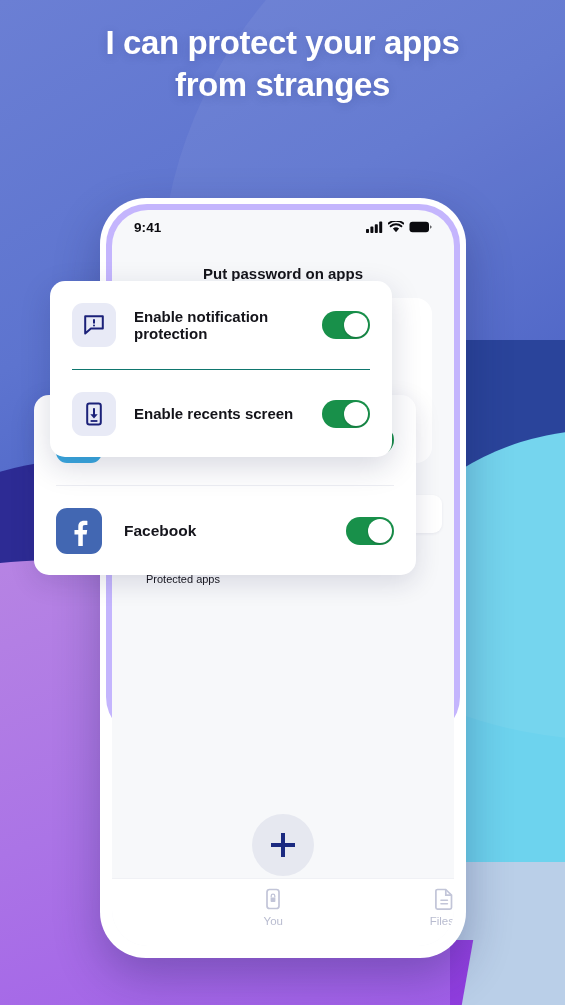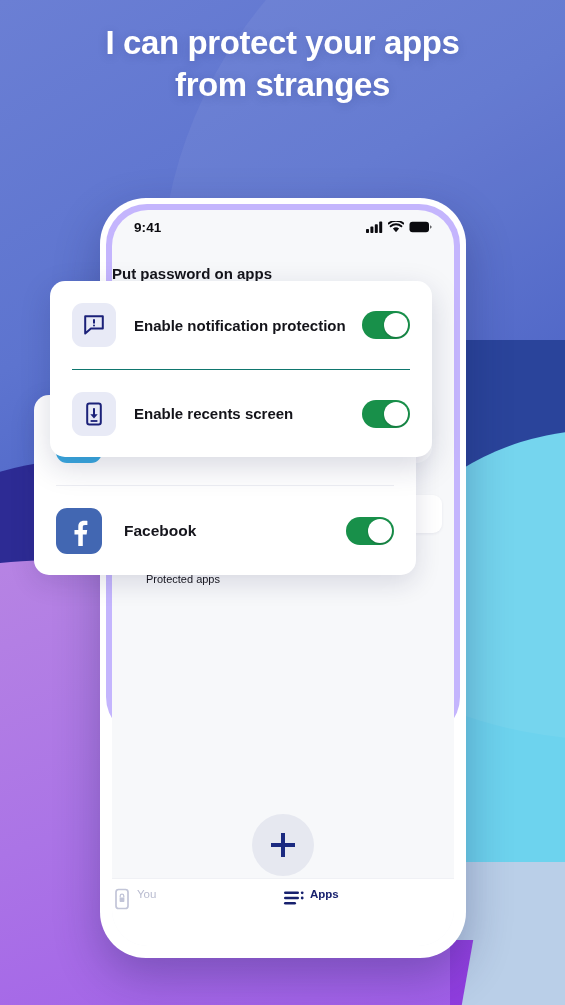--- a/index.html
+++ b/index.html
@@ -120,21 +120,21 @@
     display: flex; align-items: center;
     justify-content: space-between;
     padding: 0 22px;
   }
   .status-time { font-size: 13.5px; font-weight: bold; color: #0b0b0f; letter-spacing: .1px; }
   .status-icons { display: flex; align-items: center; gap: 5px; }
 
   .screen-title {
     position: absolute;
     left: 0; top: 55px; width: 100%;
-    text-align: left;
+    text-align: center;
     font-size: 15px; font-weight: bold; color: #14141a;
   }
 
   
   .ghost-card {
     position: absolute;
     left: 22px; top: 88px;
     width: 298px; height: 165px;
     background: #ffffff;
     border-radius: 16px;
@@ -235,31 +235,31 @@
     position: absolute;
     left: 0; bottom: 0;
     width: 100%; height: 68px;
     background: #ffffff;
     border-top: 1px solid #f0f1f5;
     display: flex;
     padding-top: 9px;
   }
   .nav-item {
     flex: 1;
-    display: flex; flex-direction: row;
-    align-items: flex-start; gap: 5px;
+    display: flex; flex-direction: column;
+    align-items: flex-end; gap: 5px;
   }
   .nav-label { font-size: 11.5px; color: #b9bcd0; }
   .nav-item.active .nav-label { color: #17216e; font-weight: bold; }
 
   
   .float-card {
     position: absolute;
     left: 50px; top: 281px;
-    width: 382px;
+    width: 342px;
     background: #ffffff;
     border-radius: 15px;
     box-shadow: 0 10px 30px rgba(25,30,80,0.17);
     z-index: 40;
     padding: 0 22px;
   }
   .set-row {
     height: 88px;
     display: flex; align-items: center;
   }
@@ -343,29 +343,28 @@
 
         <div class="bottomnav">
           <div class="nav-item">
             <svg width="20" height="22" viewBox="0 0 20 22">
               <rect x="4" y="1.5" width="12" height="19" rx="2.6" stroke="#c2c5d8" stroke-width="1.7" fill="none"></rect>
               <rect x="7.6" y="9.6" width="4.8" height="4.4" rx="0.8" fill="#c2c5d8"></rect>
               <path d="M8.2 9.6 v-1.6 a1.8 1.8 0 0 1 3.6 0 v1.6" stroke="#c2c5d8" stroke-width="1.3" fill="none"></path>
             </svg>
             <span class="nav-label">You</span>
           </div>
-          <div class="nav-item active">
-            <svg width="22" height="20" viewBox="0 0 22 20">
-              <rect x="1" y="3.5" width="15" height="2.6" rx="1.3" fill="#17216e"></rect>
-              <rect x="1" y="8.7" width="15" height="2.6" rx="1.3" fill="#17216e"></rect>
-              <rect x="1" y="13.9" width="12" height="2.6" rx="1.3" fill="#17216e"></rect>
-              <circle cx="19.2" cy="4.8" r="1.4" fill="#17216e"></circle>
-              <circle cx="19.2" cy="10" r="1.4" fill="#17216e"></circle>
+          <div class="nav-item">
+            <svg width="19" height="22" viewBox="0 0 19 22">
+              <path d="M2.5 1.5 h8.2 l5.8 5.6 v12.4 a1.6 1.6 0 0 1 -1.6 1.6 h-12.4 a1.6 1.6 0 0 1 -1.6 -1.6 v-16.4 a1.6 1.6 0 0 1 1.6 -1.6 z" stroke="#c2c5d8" stroke-width="1.7" fill="none"></path>
+              <path d="M10.8 1.8 v5.4 h5.4" stroke="#c2c5d8" stroke-width="1.7" fill="none"></path>
+              <rect x="5.2" y="11.4" width="8" height="1.5" rx="0.75" fill="#c2c5d8"></rect>
+              <rect x="5.2" y="15" width="8" height="1.5" rx="0.75" fill="#c2c5d8"></rect>
             </svg>
-            <span class="nav-label">Apps</span>
+            <span class="nav-label">Files</span>
           </div>
         </div>
 
       </div>
     </div>
   </div>
 
   <div class="apps-card">
     <div class="app-row">
       <div class="app-icon telegram">

